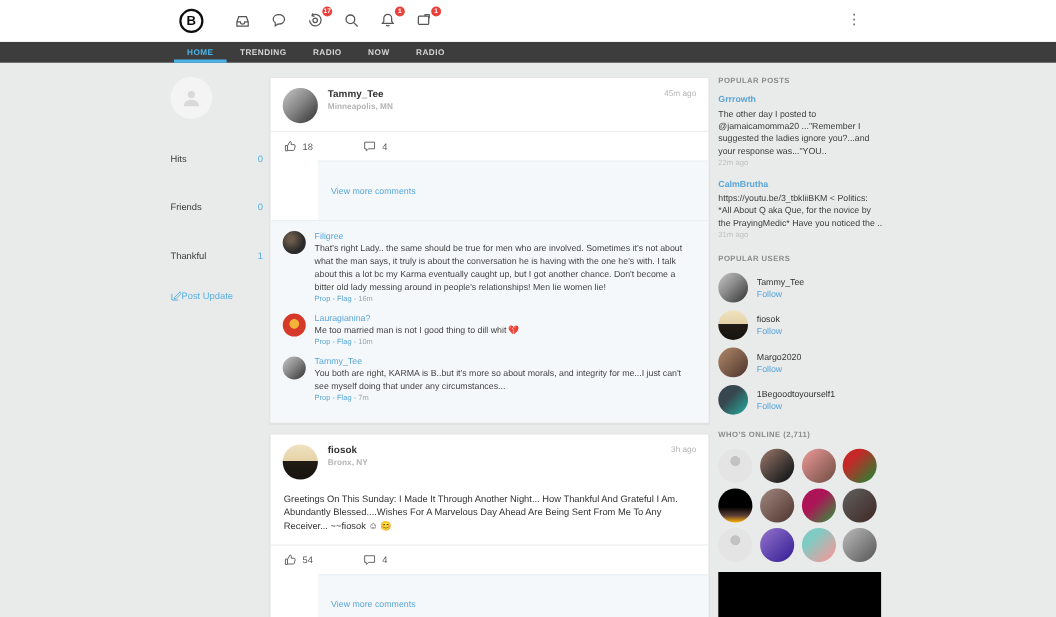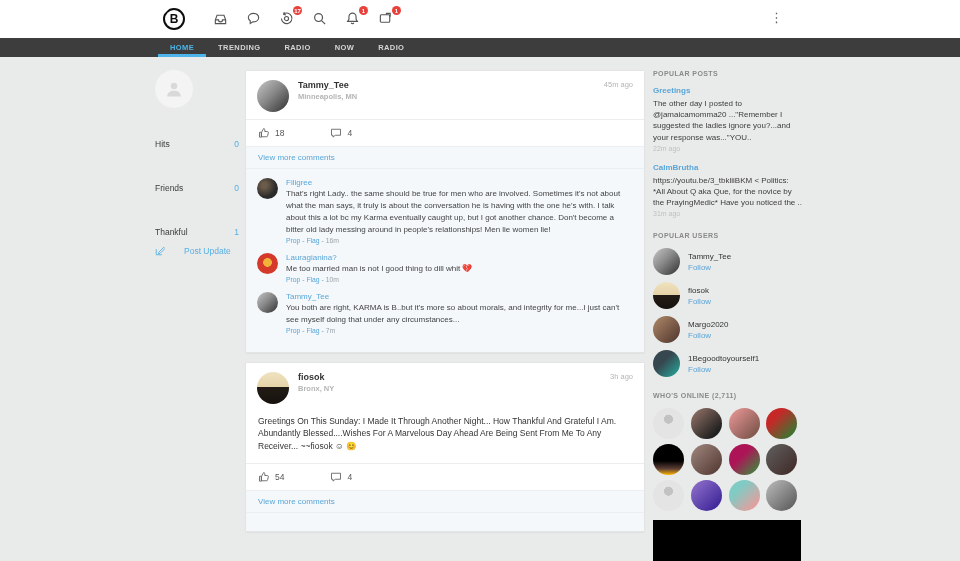--- a/index.html
+++ b/index.html
@@ -37,42 +37,42 @@
 
   
   .me-avatar { width:38px; height:38px; border-radius:50%; background:#f4f4f4;
                display:flex; align-items:center; justify-content:center; cursor:pointer; }
   .person { width:20px; height:20px; }
   .stats { margin-top:12px; }
   .stat-row { display:flex; justify-content:space-between; align-items:center;
               height:16px; cursor:pointer;margin-top:28px; }
   .stat-label { font-size:8.5px; color:#3b3b3b; }
   .stat-value { font-size:8.5px; color:#58b0e3; }
-  .post-update { margin-top:6px; color:#58b0e3; font-size:8.5px; display:flex;
-                 align-items:center; gap:19px; cursor:pointer; }
+  .post-update { margin-top:24px; color:#58b0e3; font-size:8.5px; display:flex;
+                 align-items:center; gap:0; cursor:pointer; }
   .post-update svg { width:10px; height:10px; }
 
   
   .card { background:#fff; border:1px solid #e4e4e4; border-radius:1px; margin-bottom:9px;
           box-shadow:0 1px 1px rgba(0,0,0,.04); overflow:hidden; }
   .post-head { display:flex; align-items:flex-start; padding:9px 11px 7px; }
   .avatar { border-radius:50%; flex-shrink:0; cursor:pointer; }
   .av34 { width:32px; height:32px; }
   .av22 { width:21px; height:21px; }
   .post-who { margin-left:9px; flex:1; }
   .post-author { font-size:9px; font-weight:bold; color:#333; cursor:pointer; }
   .post-loc { font-size:7.5px; color:#b5b5b5; margin-top:2px;font-weight:bold; }
   .post-time { font-size:7.5px; color:#b5b5b5; }
   .post-body { padding:4px 12px 11px; font-size:8.5px; line-height:1.45; color:#333; }
   .actions { border-top:1px solid #ededed; display:flex; align-items:flex-end;
              padding:7px 12px; gap:46px; }
   .act { display:flex; align-items:center; gap:5px; color:#555; font-size:8.5px; cursor:pointer; }
   .act svg { width:12px; height:12px; }
   .view-more { background:#f4f8fb; border-top:1px solid #e9eff3; color:#5aa6d8;
-               font-size:8px; padding:6px 12px; cursor:pointer; }
+               font-size:8px; padding:22px 12px; cursor:pointer;margin-left:43px; }
   .comments { background:#f4f8fb; border-top:1px solid #e9eff3; padding:9px 11px 9px; }
   .comment { display:flex; margin-bottom:9px; }
   .c-content { margin-left:8px; flex:1; }
   .c-author { color:#5aa6d8; font-size:8px; cursor:pointer; }
   .c-text { font-size:8px; line-height:1.5; color:#444; margin-top:1px; }
   .c-meta { font-size:6.8px; margin-top:1px; }
   .c-meta .lnk { color:#5aa6d8; cursor:pointer; }
   .c-meta .tm { color:#9aa4ab; }
   .write { display:flex; align-items:flex-start; margin-top:2px; }
   .write-avatar { width:21px; height:21px; border-radius:50%; background:#ececec;
@@ -292,21 +292,21 @@
         
       </div>
     </div>
   </div>
 
   <div class="rightcol">
 
     <div class="sec-title">POPULAR POSTS</div>
 
     <div class="pp-item">
-      <div class="pp-author">Greetings</div>
+      <div class="pp-author">Grrrowth</div>
       <div class="pp-text">The other day I posted to @jamaicamomma20 ..."Remember I suggested the ladies ignore you?...and your response was..."YOU..</div>
       <div class="pp-time">22m ago</div>
     </div>
 
     <div class="pp-item">
       <div class="pp-author">CalmBrutha</div>
       <div class="pp-text">https://youtu.be/3_tbkliiBKM &lt; Politics: *All About Q aka Que, for the novice by the PrayingMedic* Have you noticed the ..</div>
       <div class="pp-time">31m ago</div>
     </div>
 

